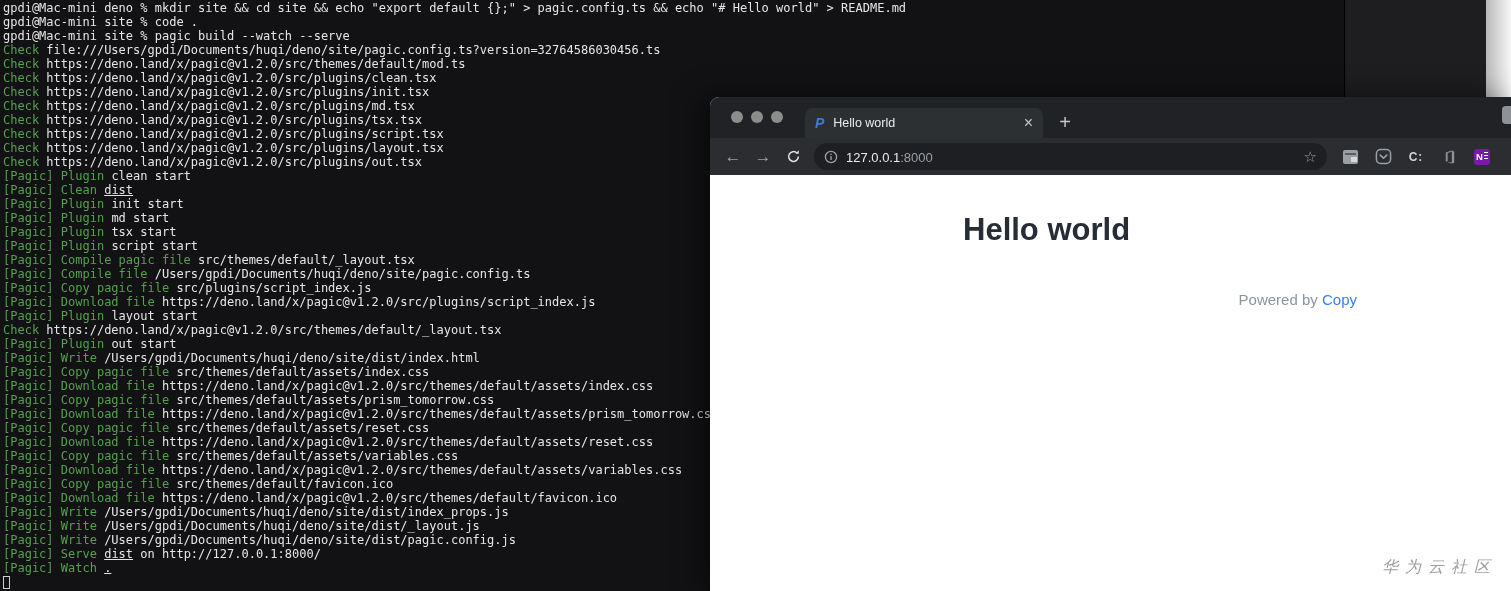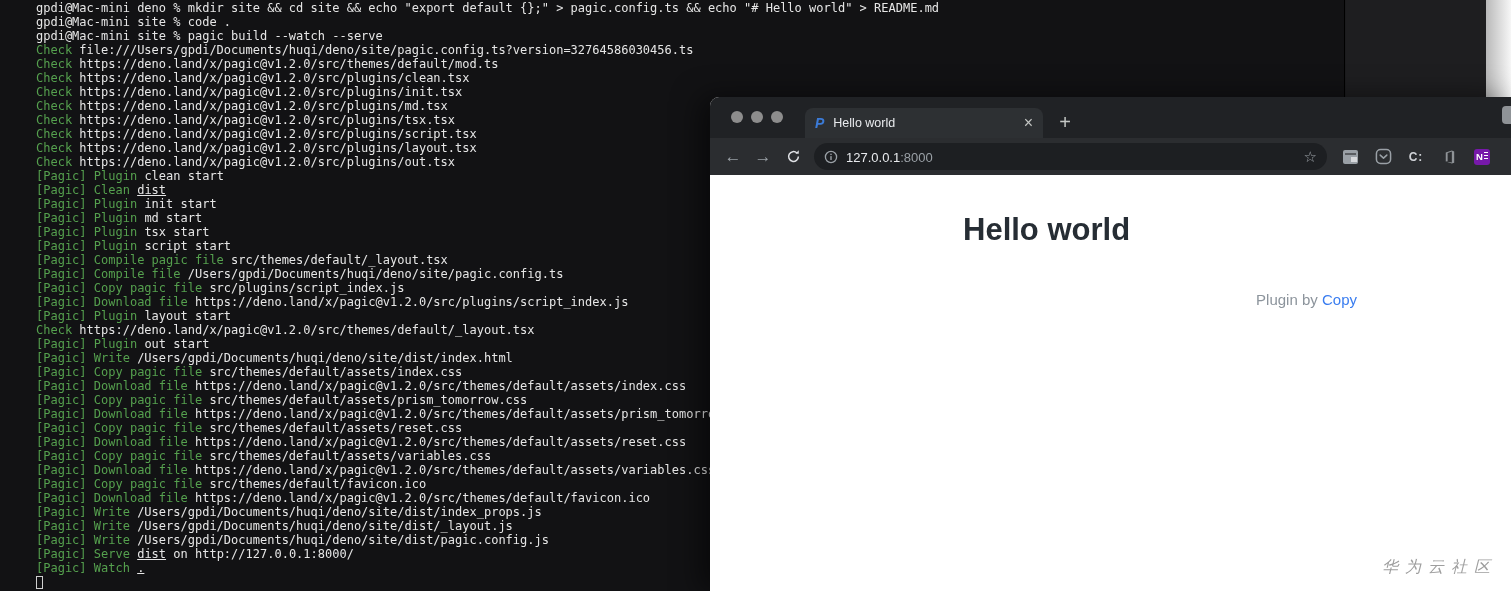--- a/index.html
+++ b/index.html
@@ -19,21 +19,21 @@
     position:absolute; left:1486px; top:0; width:25px; height:98px;
     background:linear-gradient(to right,#b9b9b9,#f7f7f7);
   }
 
   
   .terminal-output {
     position:absolute; left:3px; top:1px; right:0; bottom:0;
     font-family:"DejaVu Sans Mono", monospace;
     font-size:12px; line-height:14px; white-space:pre; overflow:hidden;
   }
-  .tline { height:14px;margin-left:33px; }
+  .tline { height:14px; }
   .tg { color:var(--term_green); }
   .tw { color:var(--term_white); }
   .tu { text-decoration:underline; }
   .cursor {
     display:inline-block; width:7px; height:13px; margin-top:1px;
     border:1px solid #cfcfcf; vertical-align:top;
   }
 
   
   .browser-window {
@@ -160,17 +160,17 @@
             <span>N</span>
             <span class="onenote-lines"></span>
           </span>
       </div>
     </div>
     <span class="partial-ext-icon"></span>
   </div>
 
   <div class="content">
     <h1 class="page-heading">Hello world</h1>
-    <div class="page-footer"><span>Plugin by </span><a href="#">Copy</a></div>
+    <div class="page-footer"><span>Powered by </span><a href="#">Copy</a></div>
   </div>
 </div>
 
 <div class="watermark">华为云社区</div>
 
 </body></html>

